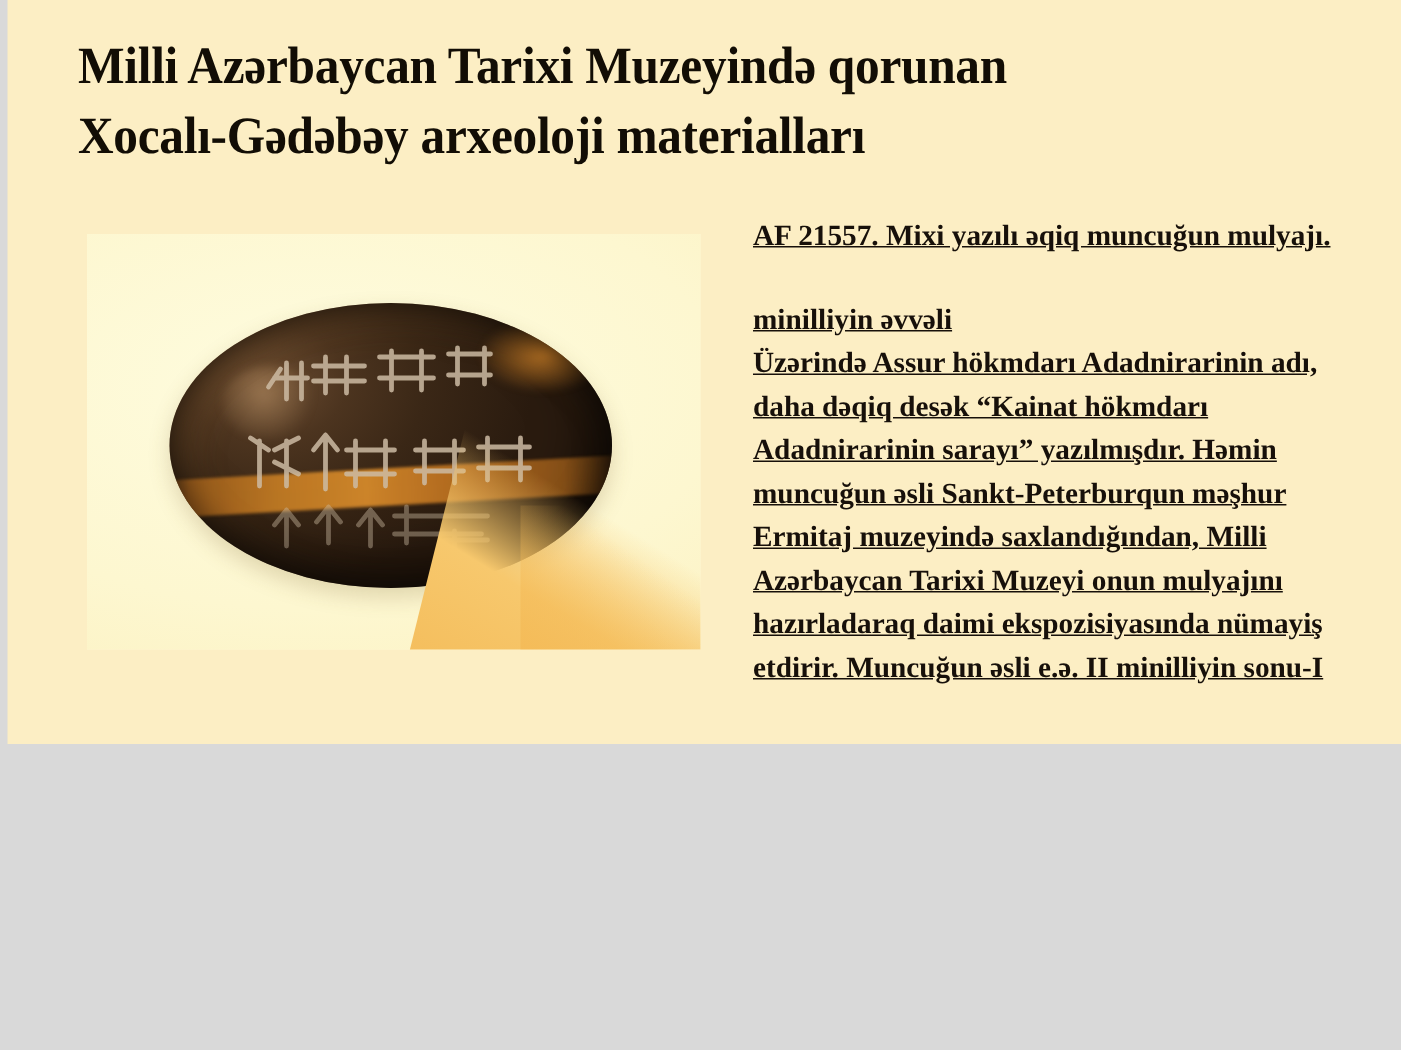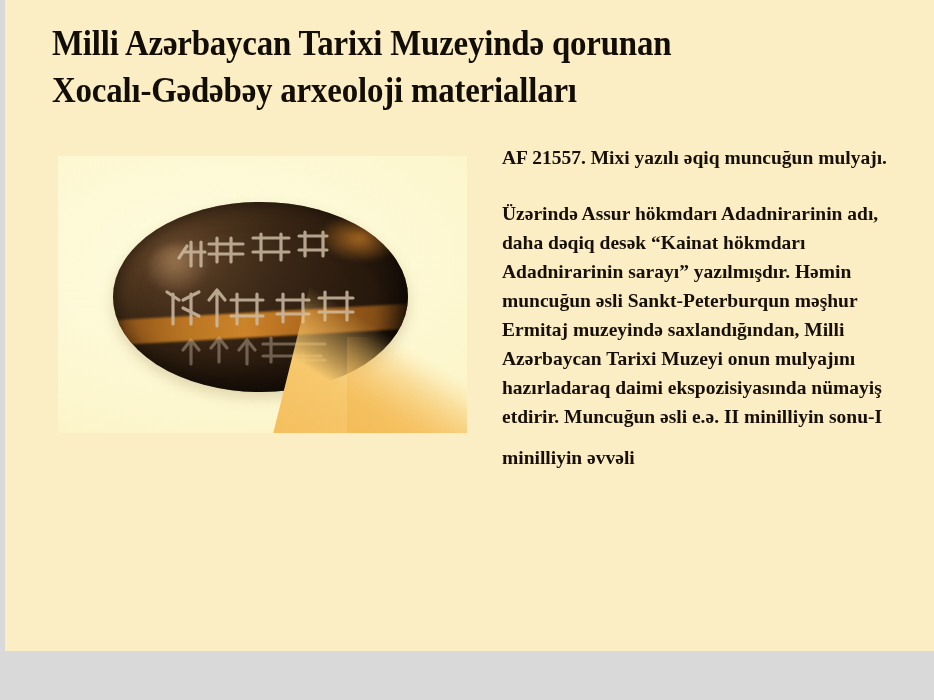--- a/index.html
+++ b/index.html
@@ -14,21 +14,21 @@
     background: #d9d9d9;
     font-family: "Liberation Serif", "DejaVu Serif", serif;
   }
 
   
   .slide {
     position: absolute;
     left: 5px;
     top: 0;
     width: 929px;
-    height: 651px;
+    height: 496px;
     background: #fceec4;
     overflow: hidden;
   }
   .edge-left {
     position: absolute;
     left: 0; top: 0;
     width: 5px; height: 700px;
     background: #d9d9d9;
   }
   .edge-bottom {
@@ -160,21 +160,21 @@
   .caption {
     position: absolute;
     left: 497px;
     top: 143px;
     width: 410px;
     color: #17100a;
     font-weight: bold;
     font-size: 19.5px;
     line-height: 29px;
   }
-  .cap-block { margin: 0 0 27px 0; white-space: pre-line; }
+  .cap-block { margin: 0 0 27px 0; white-space: pre-line; text-decoration: underline; }
   .cap-block.body { margin-bottom: 0; }
   .cap-tail { margin-top: 12px; }
 </style>
 </head>
 <body>
 
 <div class="edge-left"></div>
 
 <div class="slide">
 
@@ -220,20 +220,20 @@
     </div>
 
     <div class="photo-corner-glow"></div>
     <div class="photo-corner-glow2"></div>
   </div>
 
   <div class="caption">
     <p class="cap-block">AF 21557. Mixi yazılı əqiq muncuğun mulyajı.</p>
 
 
+    <p class="cap-block body cap-tail">minilliyin əvvəli</p>
+
     <p class="cap-block body">Üzərində Assur hökmdarı Adadnirarinin adı, daha dəqiq desək “Kainat hökmdarı Adadnirarinin sarayı” yazılmışdır. Həmin muncuğun əsli Sankt-Peterburqun məşhur Ermitaj muzeyində saxlandığından, Milli Azərbaycan Tarixi Muzeyi onun mulyajını hazırladaraq daimi ekspozisiyasında nümayiş etdirir. Muncuğun əsli e.ə. II minilliyin sonu-I</p>
-
-    <p class="cap-block body cap-tail">minilliyin əvvəli</p>
   </div>
 
 </div>
 
 <div class="edge-bottom"></div>
 
 </body></html>

